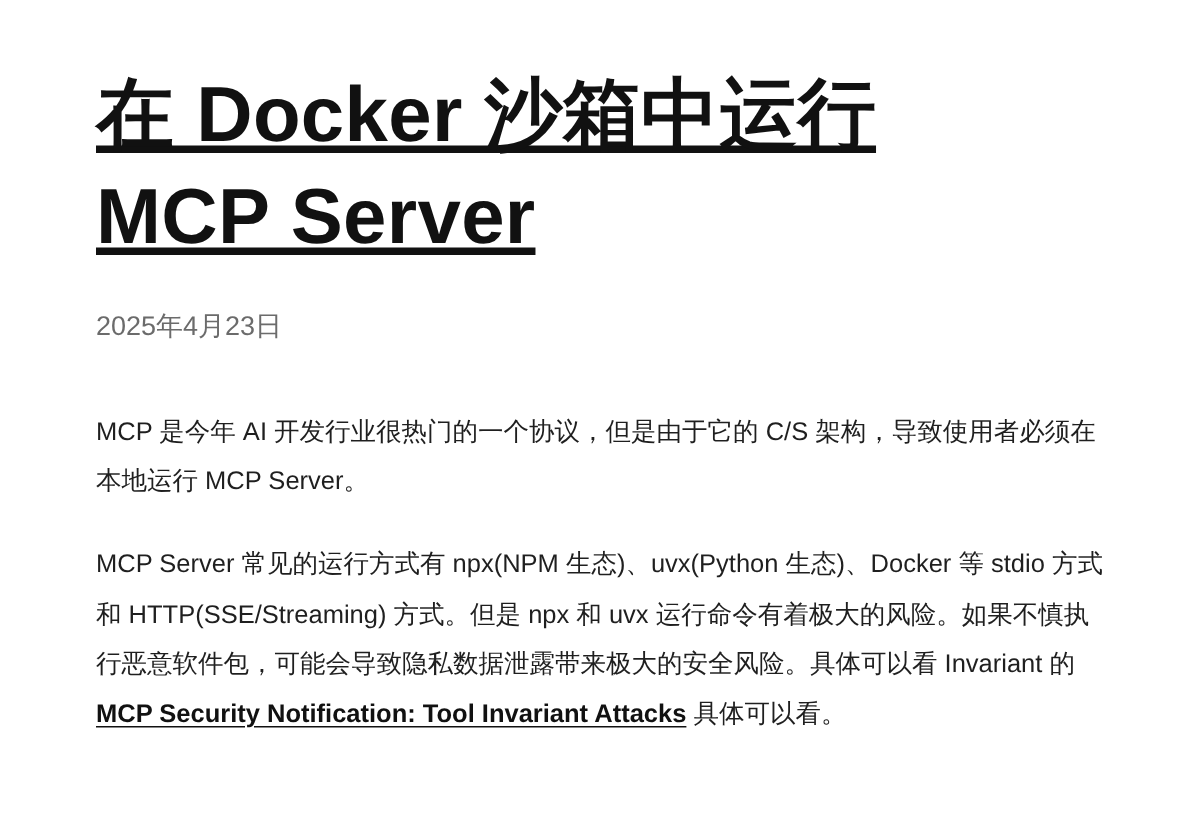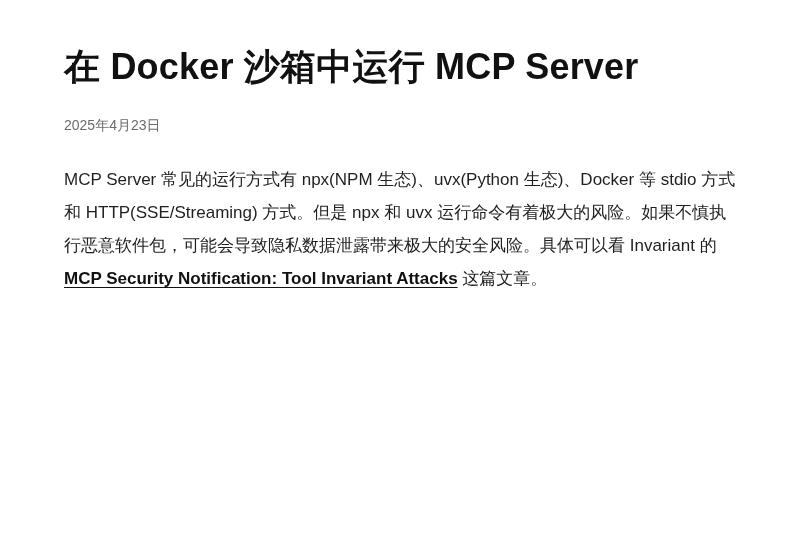--- a/index.html
+++ b/index.html
@@ -12,29 +12,30 @@
     width: 800px;
     height: 556px;
     box-sizing: border-box;
     padding: 44px 64px 0 64px;
     overflow: hidden;
     background: #ffffff;
   }
   h1.article-title {
     margin: 0;
     max-width: 580px;
-    font-size: 36px;
+    font-size: 52px;
     line-height: 1.3;
     font-weight: 700;
     color: #111111;
     letter-spacing: 0.2px;
+    text-decoration: underline;
   }
   .article-date {
     margin-top: 26px;
-    font-size: 14px;
+    font-size: 18px;
     color: #6b6b6b;
     font-weight: 400;
   }
   .article-body {
     margin-top: 28px;
   }
   p.para {
     margin: 22px 0 0 0;
     font-size: 17px;
     line-height: 1.95;
@@ -56,19 +57,20 @@
 <body>
 
 <div class="page">
 
   <h1 class="article-title">在 Docker 沙箱中运行 MCP Server</h1>
 
   <div class="article-date">2025年4月23日</div>
 
   <div class="article-body">
 
+    <p class="para first">MCP 是今年 AI 开发行业很热门的一个协议，但是由于它的 C/S 架构，导致使用者必须在本地运行 MCP Server。</p>
 
-    <p class="para"><span>MCP Server 常见的运行方式有 npx(NPM 生态)、uvx(Python 生态)、Docker 等 stdio 方式和 HTTP(SSE/Streaming) 方式。但是 npx 和 uvx 运行命令有着极大的风险。如果不慎执行恶意软件包，可能会导致隐私数据泄露带来极大的安全风险。具体可以看 Invariant 的 </span><a class="inline-link">MCP Security Notification: Tool Invariant Attacks</a><span> 这篇文章。</span></p>
+    <p class="para"><span>MCP Server 常见的运行方式有 npx(NPM 生态)、uvx(Python 生态)、Docker 等 stdio 方式和 HTTP(SSE/Streaming) 方式。但是 npx 和 uvx 运行命令有着极大的风险。如果不慎执行恶意软件包，可能会导致隐私数据泄露带来极大的安全风险。具体可以看 Invariant 的 </span><a class="inline-link">MCP Security Notification: Tool Invariant Attacks</a><span> 具体可以看。</span></p>
 
 
   </div>
 
 </div>
 
 </body></html>

